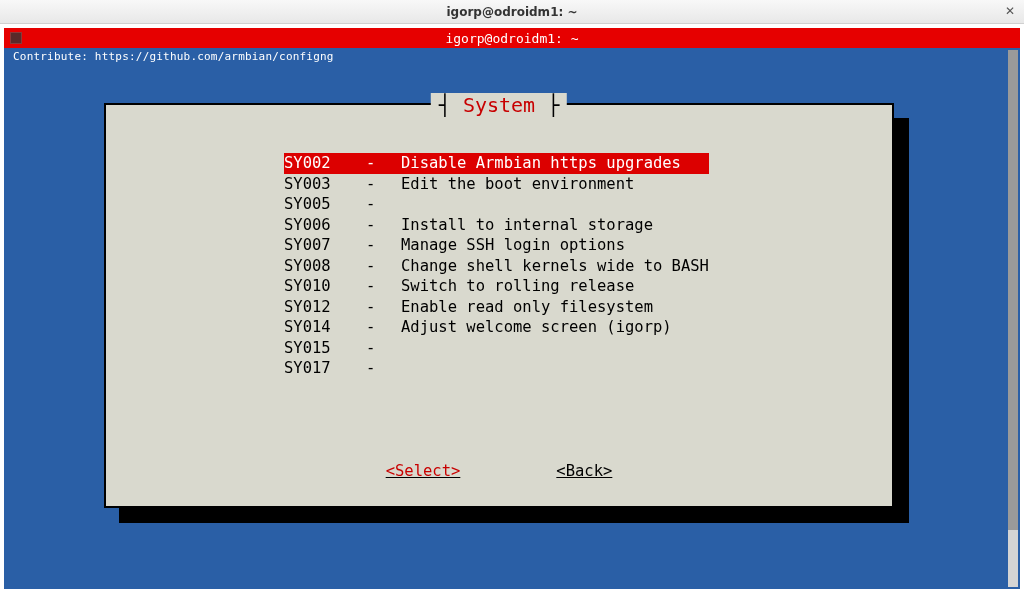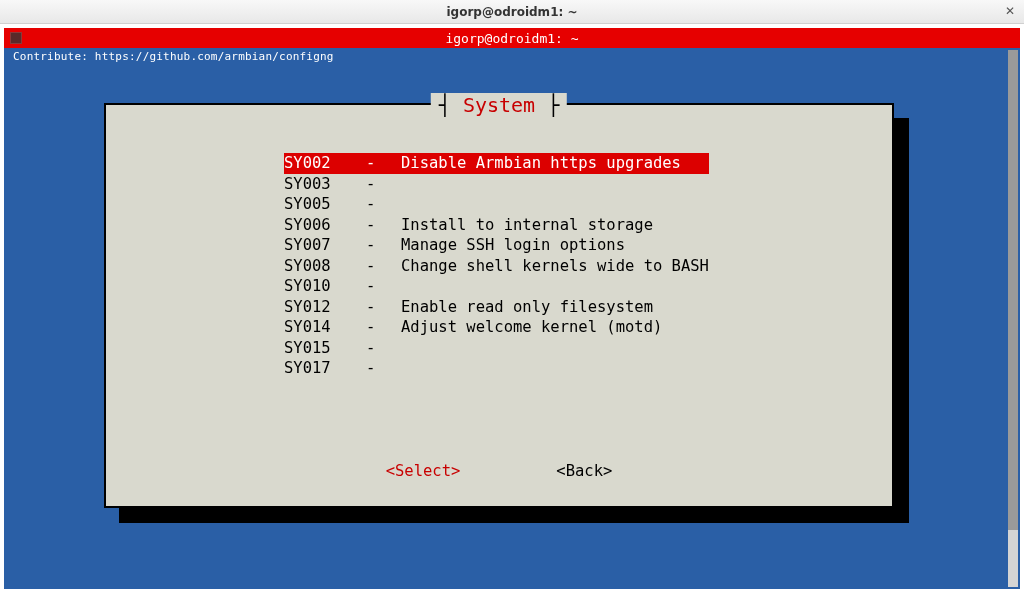--- a/index.html
+++ b/index.html
@@ -154,20 +154,21 @@
   .menu-row .dash { width: 35px; }
   .buttons {
     position: absolute;
     bottom: 26px;
     width: 100%;
     display: flex;
     justify-content: center;
     gap: 96px;
     color: #000;
     font-size: 15.5px;
+    text-decoration: underline;
   }
   .btn { cursor: pointer; }
   .btn.selected { color: #c80000; }
 </style>
 </head>
 <body>
 
 <div class="window-titlebar">
   <span>igorp@odroidm1: ~</span>
   <div class="window-close">✕</div>
@@ -184,42 +185,42 @@
 
       <div class="dialog-shadow"></div>
       <div class="dialog">
         <div class="dialog-title"><span class="dialog-title-inner">System</span></div>
 
         <div class="menu-list">
           <div class="menu-row selected">
             <span class="code">SY002</span><span class="dash">-  </span><span>Disable Armbian https upgrades</span><span> </span>
           </div>
           <div class="menu-row">
-            <span class="code">SY003</span><span class="dash">-  </span>
+            <span class="code">SY003</span><span class="dash">-  </span><span>Edit the boot environment</span>
           </div>
           <div class="menu-row">
             <span class="code">SY005</span><span class="dash">-  </span>
           </div>
           <div class="menu-row">
             <span class="code">SY006</span><span class="dash">-  </span><span>Install to internal storage</span>
           </div>
           <div class="menu-row">
             <span class="code">SY007</span><span class="dash">-  </span><span>Manage SSH login options</span>
           </div>
           <div class="menu-row">
             <span class="code">SY008</span><span class="dash">-  </span><span>Change shell kernels wide to BASH</span>
           </div>
           <div class="menu-row">
-            <span class="code">SY010</span><span class="dash">-  </span>
+            <span class="code">SY010</span><span class="dash">-  </span><span>Switch to rolling release</span>
           </div>
           <div class="menu-row">
             <span class="code">SY012</span><span class="dash">-  </span><span>Enable read only filesystem</span>
           </div>
           <div class="menu-row">
-            <span class="code">SY014</span><span class="dash">-  </span><span>Adjust welcome kernel (motd)</span>
+            <span class="code">SY014</span><span class="dash">-  </span><span>Adjust welcome screen (igorp)</span>
           </div>
           <div class="menu-row">
             <span class="code">SY015</span><span class="dash">-  </span>
           </div>
           <div class="menu-row">
             <span class="code">SY017</span><span class="dash">-  </span>
           </div>
         </div>
 
         <div class="buttons">

